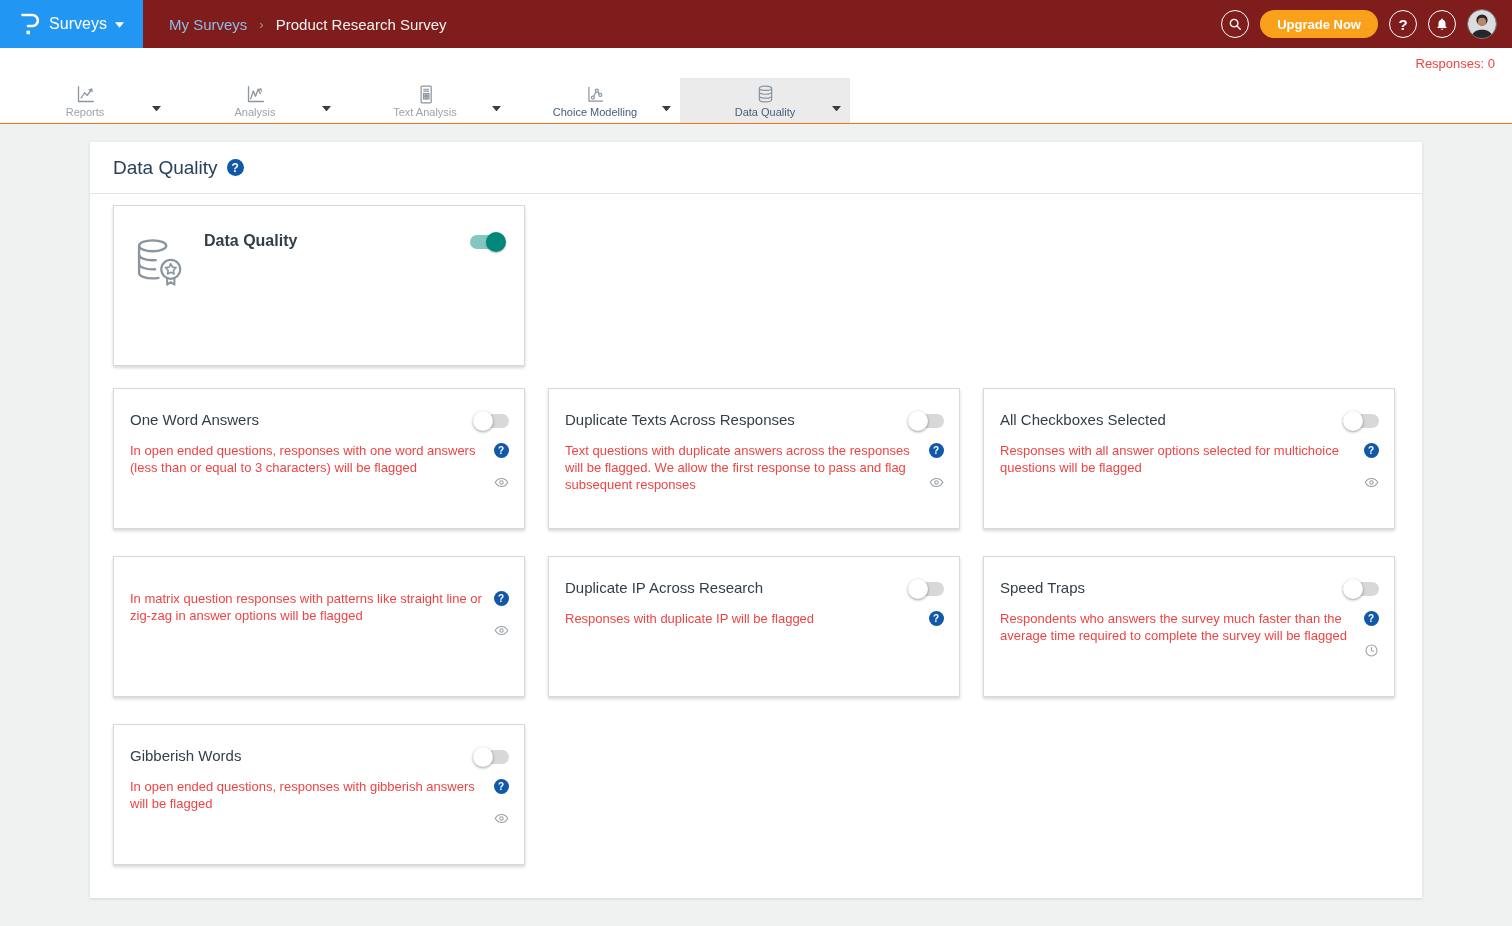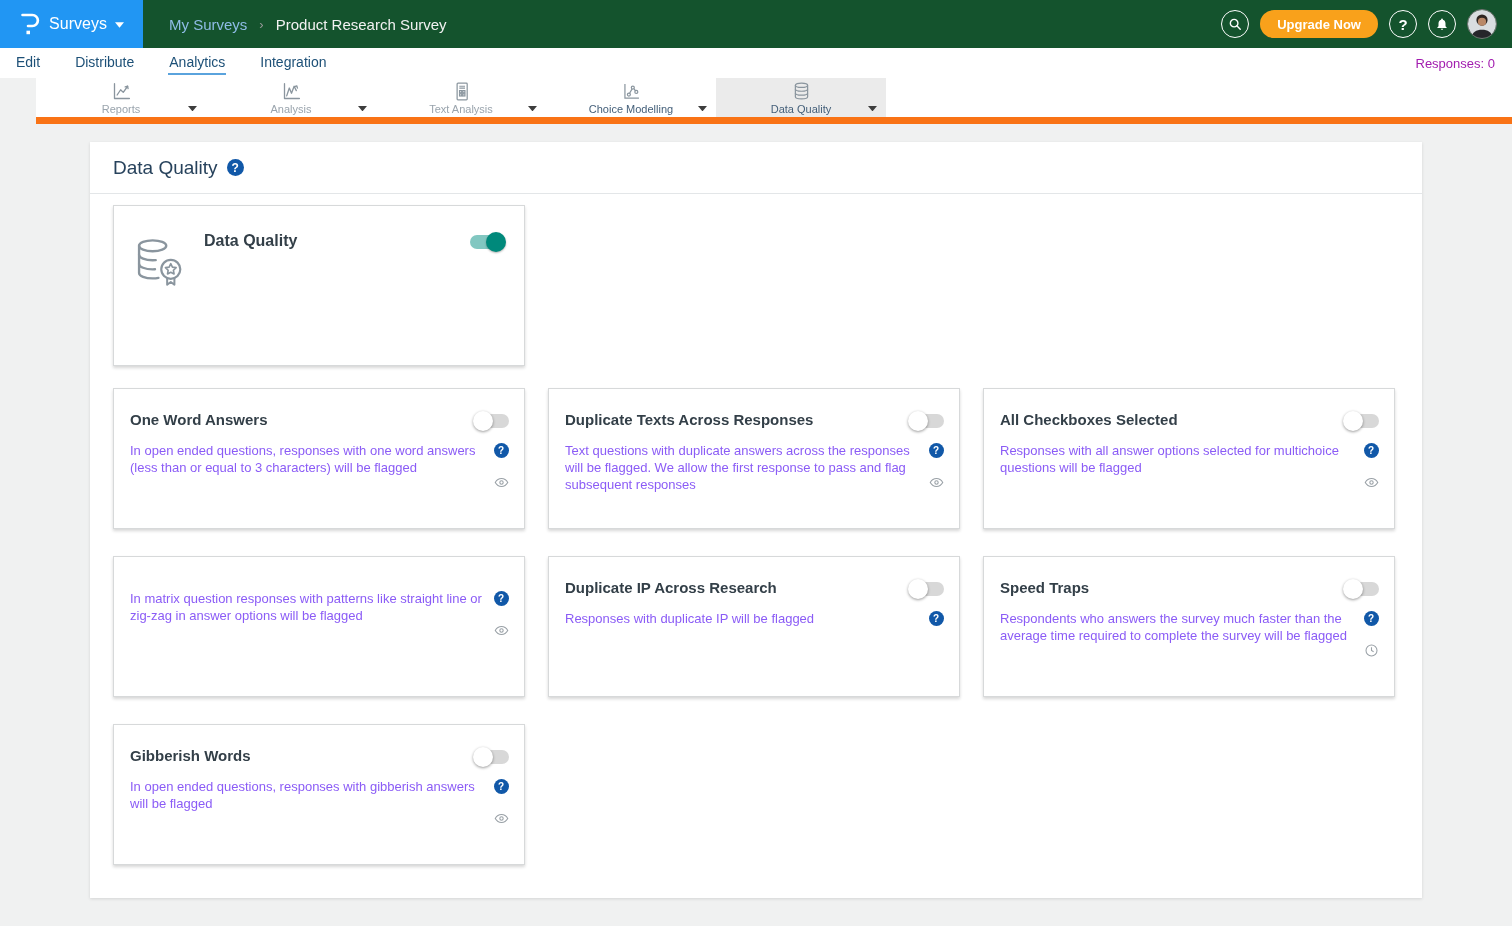--- a/index.html
+++ b/index.html
@@ -1,20 +1,20 @@
 <!DOCTYPE html>
 <html><head>
 <meta charset="utf-8">
 <style>
   * { margin:0; padding:0; box-sizing:border-box; }
   html,body { width:1512px; height:926px; overflow:hidden; background:#f0f1f1;
     font-family:"Liberation Sans", sans-serif; }
 
   
-  .topbar { height:48px; background:#14532d; display:flex; align-items:stretch; }
+  .topbar { height:48px; background:#7f1d1d; display:flex; align-items:stretch; }
   .brand { width:143px; background:#2196f3; display:flex; align-items:center;
     justify-content:center; gap:8px; cursor:pointer; }
   .brand-logo { width:22px; height:26px; display:block; }
   .brand-label { color:#fff; font-size:16px; font-weight:500; }
   .brand-caret { color:#fff; width:9px; height:6px; margin-top:2px; }
   .breadcrumb { display:flex; align-items:center; gap:12px; padding-left:26px; font-size:15px; }
   .crumb-link { color:#8fbce6; cursor:pointer; }
   .crumb-sep { color:#9a9a9a; font-size:13px; }
   .crumb-current { color:#f2f2f2; }
   .topbar-right { margin-left:auto; display:flex; align-items:center; gap:11px; padding-right:15px; }
@@ -27,24 +27,24 @@
     font-family:"Liberation Sans", sans-serif; }
   .avatar { width:30px; height:30px; border-radius:50%; overflow:hidden; cursor:pointer;
     border:1px solid #777; }
 
   
   .navrow { height:30px; background:#fff; display:flex; align-items:center; padding:0 17px 0 15px; }
   .nav-items { display:flex; gap:33px; }
   .nav-item { font-size:14px; font-weight:500; color:#1d5077; cursor:pointer;
     padding:2px 1px 3px; border-bottom:2px solid transparent; }
   .nav-item.active { border-bottom-color:#5aa3dd; }
-  .responses { margin-left:auto; color:#a21caf; font-size:13px; }
-
-  
-  .toolbar { height:46px; background:#fff; border-bottom:7px solid #f97316; display:flex;margin-left:36px; }
+  .responses { margin-left:auto; color:#ef4444; font-size:13px; }
+
+  
+  .toolbar { height:46px; background:#fff; border-bottom:1px solid #f97316; display:flex; }
   .tool-tab { width:170px; position:relative; display:flex; flex-direction:column;
     align-items:center; justify-content:center; cursor:pointer; }
   .tool-tab.active { background:#ebebeb; }
   .tool-tab .t-icon { width:21px; height:21px; color:#8a959e; }
   .tool-tab .t-label { font-size:11px; margin-top:1px; }
   .tool-tab .t-label.muted { color:#9aa4ad; }
   .tool-tab .t-label.strong { color:#45607a; }
   .tool-caret { position:absolute; right:9px; top:19px; width:9px; height:6px; color:#3d3d3d; }
 
   
@@ -65,23 +65,23 @@
   .feature-card { width:412px; height:161px; display:flex; padding:26px 18px 0 16px; margin-bottom:22px; }
   .feature-icon { width:74px; flex:0 0 74px; color:#8a959e; padding-top:2px; }
   .feature-icon svg { width:58px; height:58px; }
   .feature-main { flex:1; }
   .card-title-row { display:flex; align-items:flex-start; justify-content:space-between; }
   .feature-title { font-size:16px; font-weight:bold; color:#333f48; }
   .feature-desc { margin-top:10px; font-size:13px; line-height:17px; color:#42515c; width:285px; }
 
   .cards-grid { display:grid; grid-template-columns:repeat(3,412px); column-gap:23px; row-gap:27px; }
   .mini-card { height:141px; padding:22px 14px 0 16px; }
-  .mini-title { font-size:15px; font-weight:bold; color:#333f48;text-align:right; }
+  .mini-title { font-size:15px; font-weight:normal; color:#333f48;text-align:right; }
   .mini-body { display:flex; margin-top:11px; }
-  .mini-desc { flex:1; font-size:13px; line-height:17px; color:#8b5cf6; padding-right:10px; }
+  .mini-desc { flex:1; font-size:13px; line-height:17px; color:#ef4444; padding-right:10px; }
   .icon-col { width:18px; display:flex; flex-direction:column; align-items:center; gap:17px; padding-top:1px; }
   .eye-icon, .clock-icon { width:15px; height:15px; color:#9aa1a7; cursor:pointer; }
 
   
   .toggle { position:relative; width:37px; height:20px; cursor:pointer; flex:0 0 auto; }
   .toggle .track { position:absolute; left:1px; top:3px; width:35px; height:14px;
     border-radius:7px; background:#d8d8d8; }
   .toggle .knob { position:absolute; left:0; top:0; width:20px; height:20px; border-radius:50%;
     background:#fff; box-shadow:0 1px 3px rgba(0,0,0,.4); }
   .toggle.on .track { background:#82c7c1; }
@@ -127,26 +127,20 @@
         <circle cx="15" cy="15" r="15" fill="#d9dde0"></circle>
         <circle cx="15" cy="10.8" r="6" fill="#2e2521"></circle>
         <circle cx="15" cy="12.6" r="4.4" fill="#b98868"></circle>
         <path d="M3.5 30c.9-6.2 5.3-8.8 11.5-8.8s10.6 2.6 11.5 8.8z" fill="#26262a"></path>
       </svg>
     </div>
   </div>
 </div>
 
 <div class="navrow">
-  <div class="nav-items" id="nav-items">
-      <div class="nav-item">Edit</div>
-      <div class="nav-item">Distribute</div>
-      <div class="nav-item active">Analytics</div>
-      <div class="nav-item">Integration</div>
-    </div>
   <span class="responses">Responses: 0</span>
 </div>
 
 <div class="toolbar" id="toolbar-items">
     <div class="tool-tab">
       <span class="t-icon"><svg viewBox="0 0 24 24" fill="none" stroke="currentColor" stroke-width="1.5" stroke-linecap="round" stroke-linejoin="round">
           <path d="M4 3v17h17"></path>
           <path d="M7 16l4-6 3 3 5-7"></path>
           <path d="M16.2 6.6l2.8-.6.5 2.7"></path>
         </svg></span>

